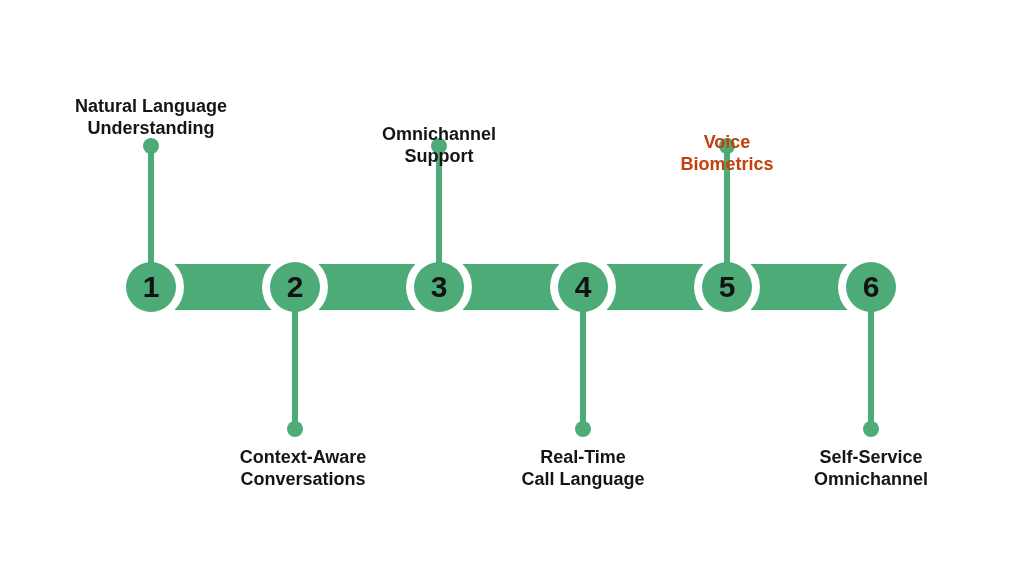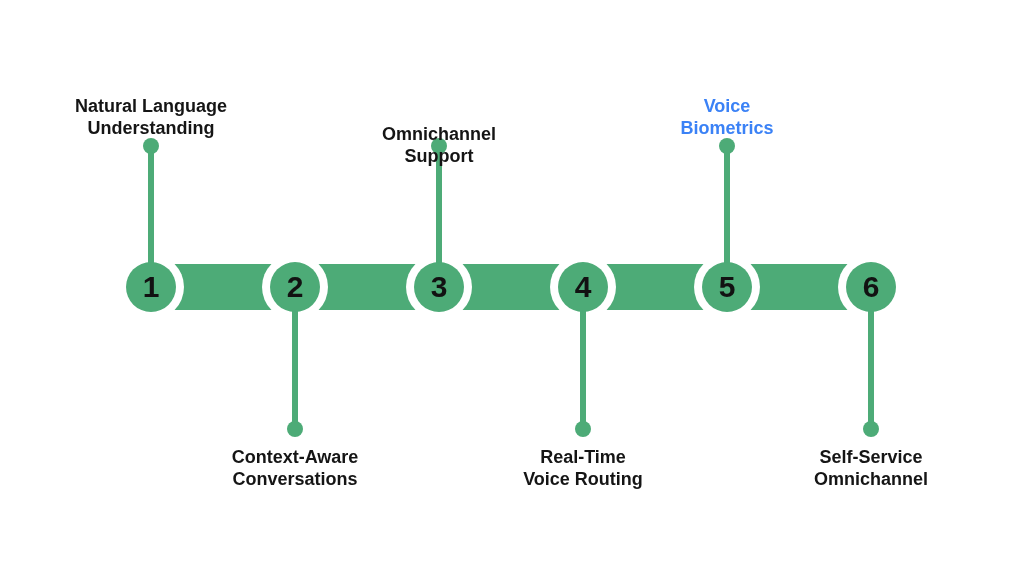--- a/index.html
+++ b/index.html
@@ -109,21 +109,21 @@
 Understanding</div>
     <div class="dot green-fill" style="background: rgb(77, 171, 119);"></div>
     <div class="stem green-fill" style="background: rgb(77, 171, 119);"></div>
     <div class="cutout"></div>
     <div class="circle green-fill" style="background: rgb(77, 171, 119);">
       <span style="color: rgb(18, 18, 18);">1</span>
     </div>
   </div>
 
   <div class="item bottom" style="left:295px">
-    <div class="label" style="color: rgb(21, 21, 21);">Context-Aware
+    <div class="label" style="color: rgb(21, 21, 21); margin-left: 8px;">Context-Aware
 Conversations</div>
     <div class="dot green-fill" style="background: rgb(77, 171, 119);"></div>
     <div class="stem green-fill" style="background: rgb(77, 171, 119);"></div>
     <div class="cutout"></div>
     <div class="circle green-fill" style="background: rgb(77, 171, 119);">
       <span style="color: rgb(18, 18, 18);">2</span>
     </div>
   </div>
 
   <div class="item top" style="left:439px">
@@ -132,31 +132,31 @@
     <div class="dot green-fill" style="background: rgb(77, 171, 119);"></div>
     <div class="stem green-fill" style="background: rgb(77, 171, 119);"></div>
     <div class="cutout"></div>
     <div class="circle green-fill" style="background: rgb(77, 171, 119);">
       <span style="color: rgb(18, 18, 18);">3</span>
     </div>
   </div>
 
   <div class="item bottom" style="left:583px">
     <div class="label" style="color: rgb(21, 21, 21);">Real-Time
-Voice Routing</div>
+Call Language</div>
     <div class="dot green-fill" style="background: rgb(77, 171, 119);"></div>
     <div class="stem green-fill" style="background: rgb(77, 171, 119);"></div>
     <div class="cutout"></div>
     <div class="circle green-fill" style="background: rgb(77, 171, 119);">
       <span style="color: rgb(18, 18, 18);">4</span>
     </div>
   </div>
 
   <div class="item top" style="left:727px">
-    <div class="label" style="color: #3b82f6;">Voice
+    <div class="label" style="color: #c2410c; margin-top: 36px;">Voice
 Biometrics</div>
     <div class="dot green-fill" style="background: rgb(77, 171, 119);"></div>
     <div class="stem green-fill" style="background: rgb(77, 171, 119);"></div>
     <div class="cutout"></div>
     <div class="circle green-fill" style="background: rgb(77, 171, 119);">
       <span style="color: rgb(18, 18, 18);">5</span>
     </div>
   </div>
 
   <div class="item bottom" style="left:871px">

